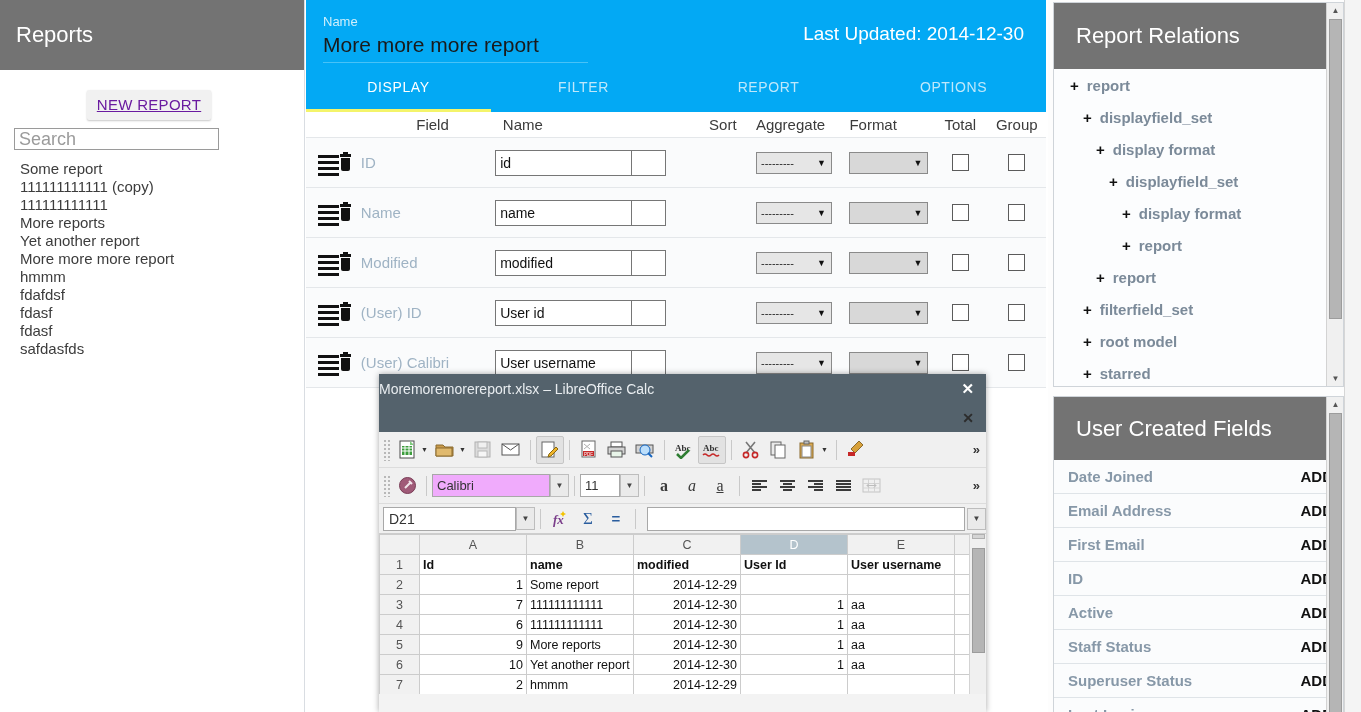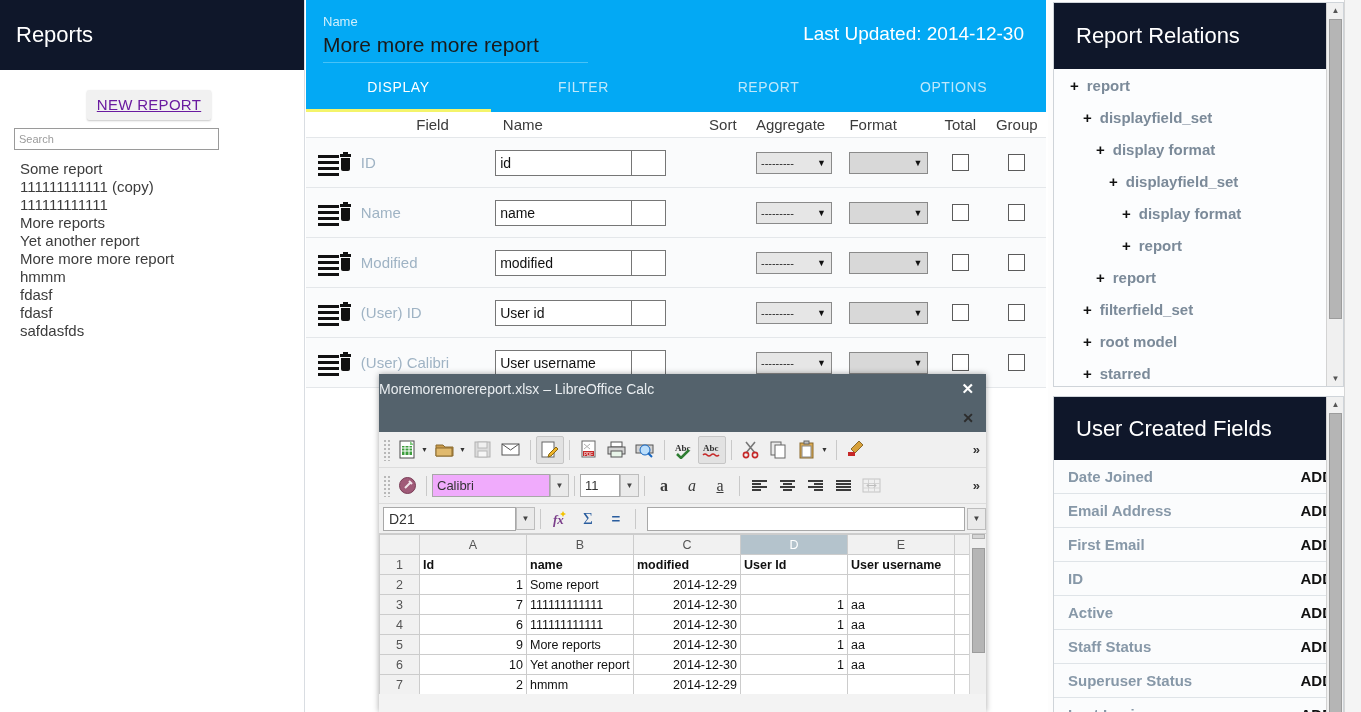--- a/index.html
+++ b/index.html
@@ -11,40 +11,40 @@
     font-family: "Liberation Sans", sans-serif;
   }
   #root { position: relative; width: 1361px; height: 712px; background:#fff; }
 
   
   #sidebar {
     position: absolute; left: 0; top: 0; width: 305px; height: 712px;
     background: #ffffff; border-right: 1px solid #d9dde2;
   }
   .panel-header {
-    background: #0f172a; color: #ffffff;
+    background: #737373; color: #ffffff;
     height: 70px; display: flex; align-items: center;
     padding-left: 16px; font-size: 22px; font-weight: 400;
   }
   #sidebar .panel-header { height: 70px; }
   #sidebar-body { position: relative; padding: 0 14px; }
   .new-report-wrap { display: flex; justify-content: center; padding: 20px 6px 4px 0; }
   #new-report-btn {
     background: #f1f1f1; border: none; border-radius: 2px;
     box-shadow: 0 1px 2px rgba(0,0,0,0.22);
     padding: 6px 10px 7px 10px;
     font-size: 15px; letter-spacing: .3px;
     color: #6a1ba0; text-decoration: underline;
     cursor: pointer; font-family: "Liberation Sans", sans-serif;
   }
   #search-input {
     display: block; width: 205px; height: 22px;
     margin-top: 4px; margin-left: 0;
     border: 1px solid #9a9a9a; padding: 1px 4px;
-    font-size: 11px; color: #222; background:#fff;
+    font-size: 18px; color: #222; background:#fff;
     font-family: "Liberation Sans", sans-serif;
   }
   #search-input::placeholder { color: #9b9b9b; }
   #report-list { list-style: none; margin: 10px 0 0 0; padding: 0 0 0 6px; }
   #report-list li {
     font-size: 15px; color: #3c3c3c; line-height: 18px;
     padding: 0; cursor: pointer;
   }
 
   
@@ -314,20 +314,21 @@
       </div>
       <input id="search-input" type="text" placeholder="Search" style="">
       <ul id="report-list">
           <li>Some report</li>
           <li>111111111111 (copy)</li>
           <li>111111111111</li>
           <li>More reports</li>
           <li>Yet another report</li>
           <li>More more more report</li>
           <li>hmmm</li>
+          <li>fdafdsf</li>
           <li>fdasf</li>
           <li>fdasf</li>
           <li>safdasfds</li>
         </ul>
     </div>
   </div>
 
   <div id="main">
     <div id="main-header">
       <div id="name-label">Name</div>

